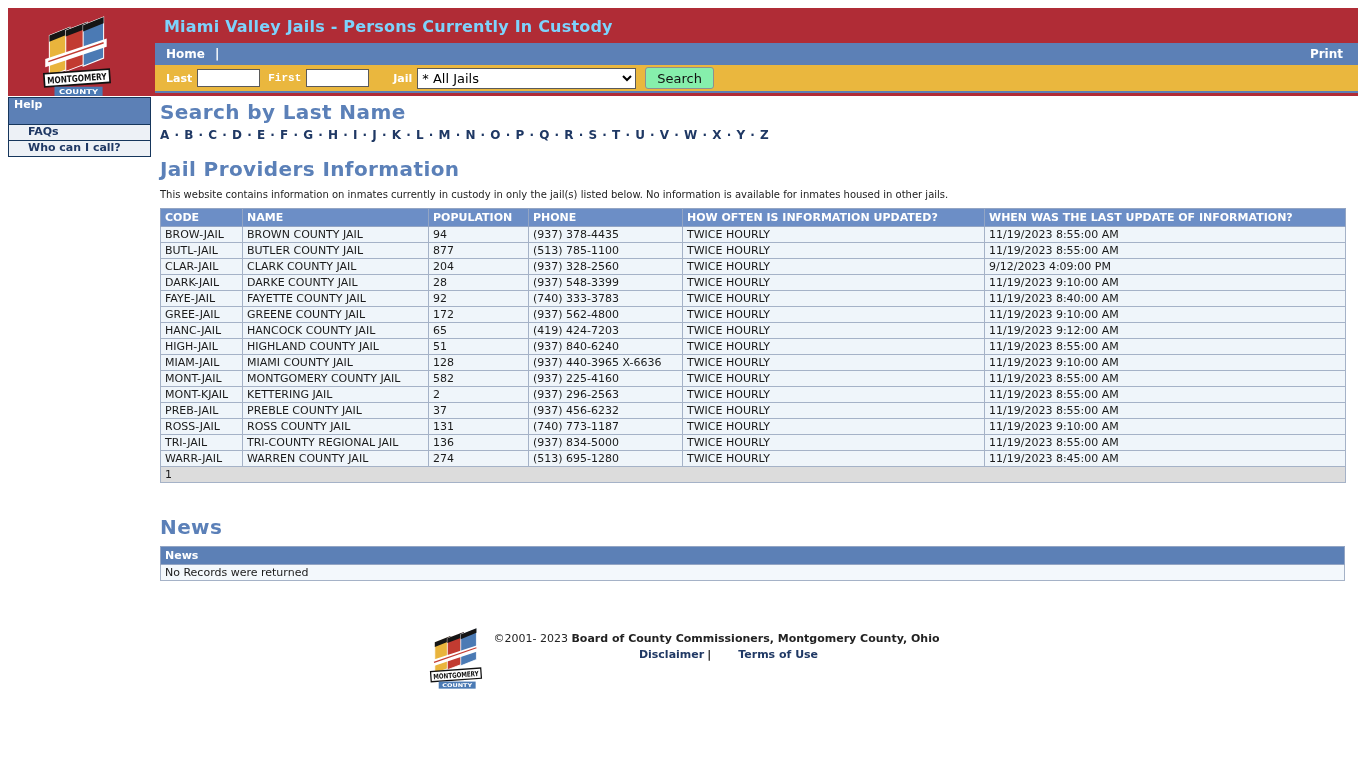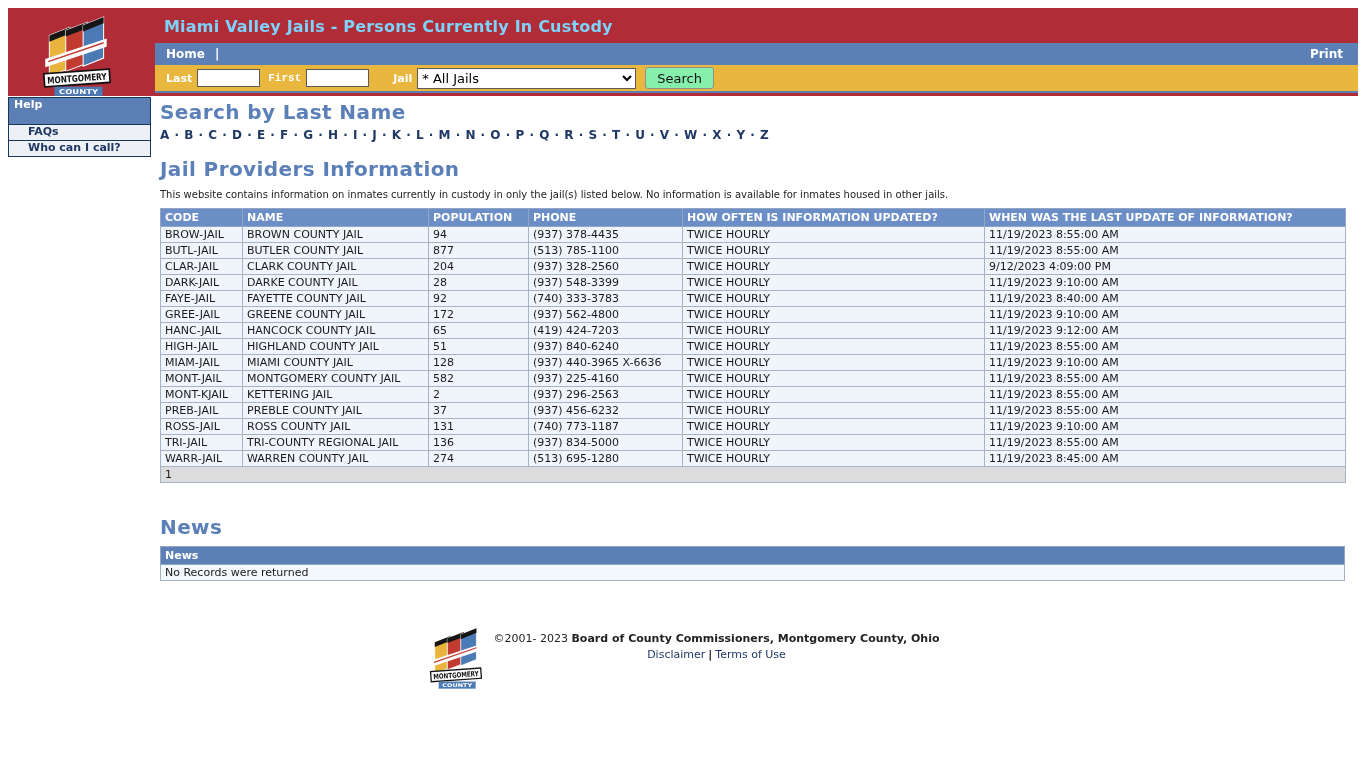--- a/index.html
+++ b/index.html
@@ -55,21 +55,21 @@
 
   .news-heading { margin-top:32px; }
   table.news { margin-top:7px; }
   table.news th { background:#5C80B6; }
   table.news td { background:#F3F8FC; height:15px; }
 
   
   .footer { margin-top:44px; display:flex; justify-content:center; gap:9px; }
   .footer-text { text-align:center; font-size:11px; padding-top:6px; line-height:16px; color:#222; }
   .copyright-org { font-weight:bold; }
-  .footer-link { font-weight:normal; color:#1F3864; cursor:pointer; }
+  .footer-link { font-weight:bold; color:#1F3864; cursor:pointer;margin-left:24px; }
   .footer-link-sep { font-weight:bold; color:#222; margin:0 3px; }
 </style>
 </head>
 <body>
 
 <div class="page">
 
   <div class="header">
     <div class="logo-wrap">
       <svg width="76" height="86" viewBox="0 0 70 84">

